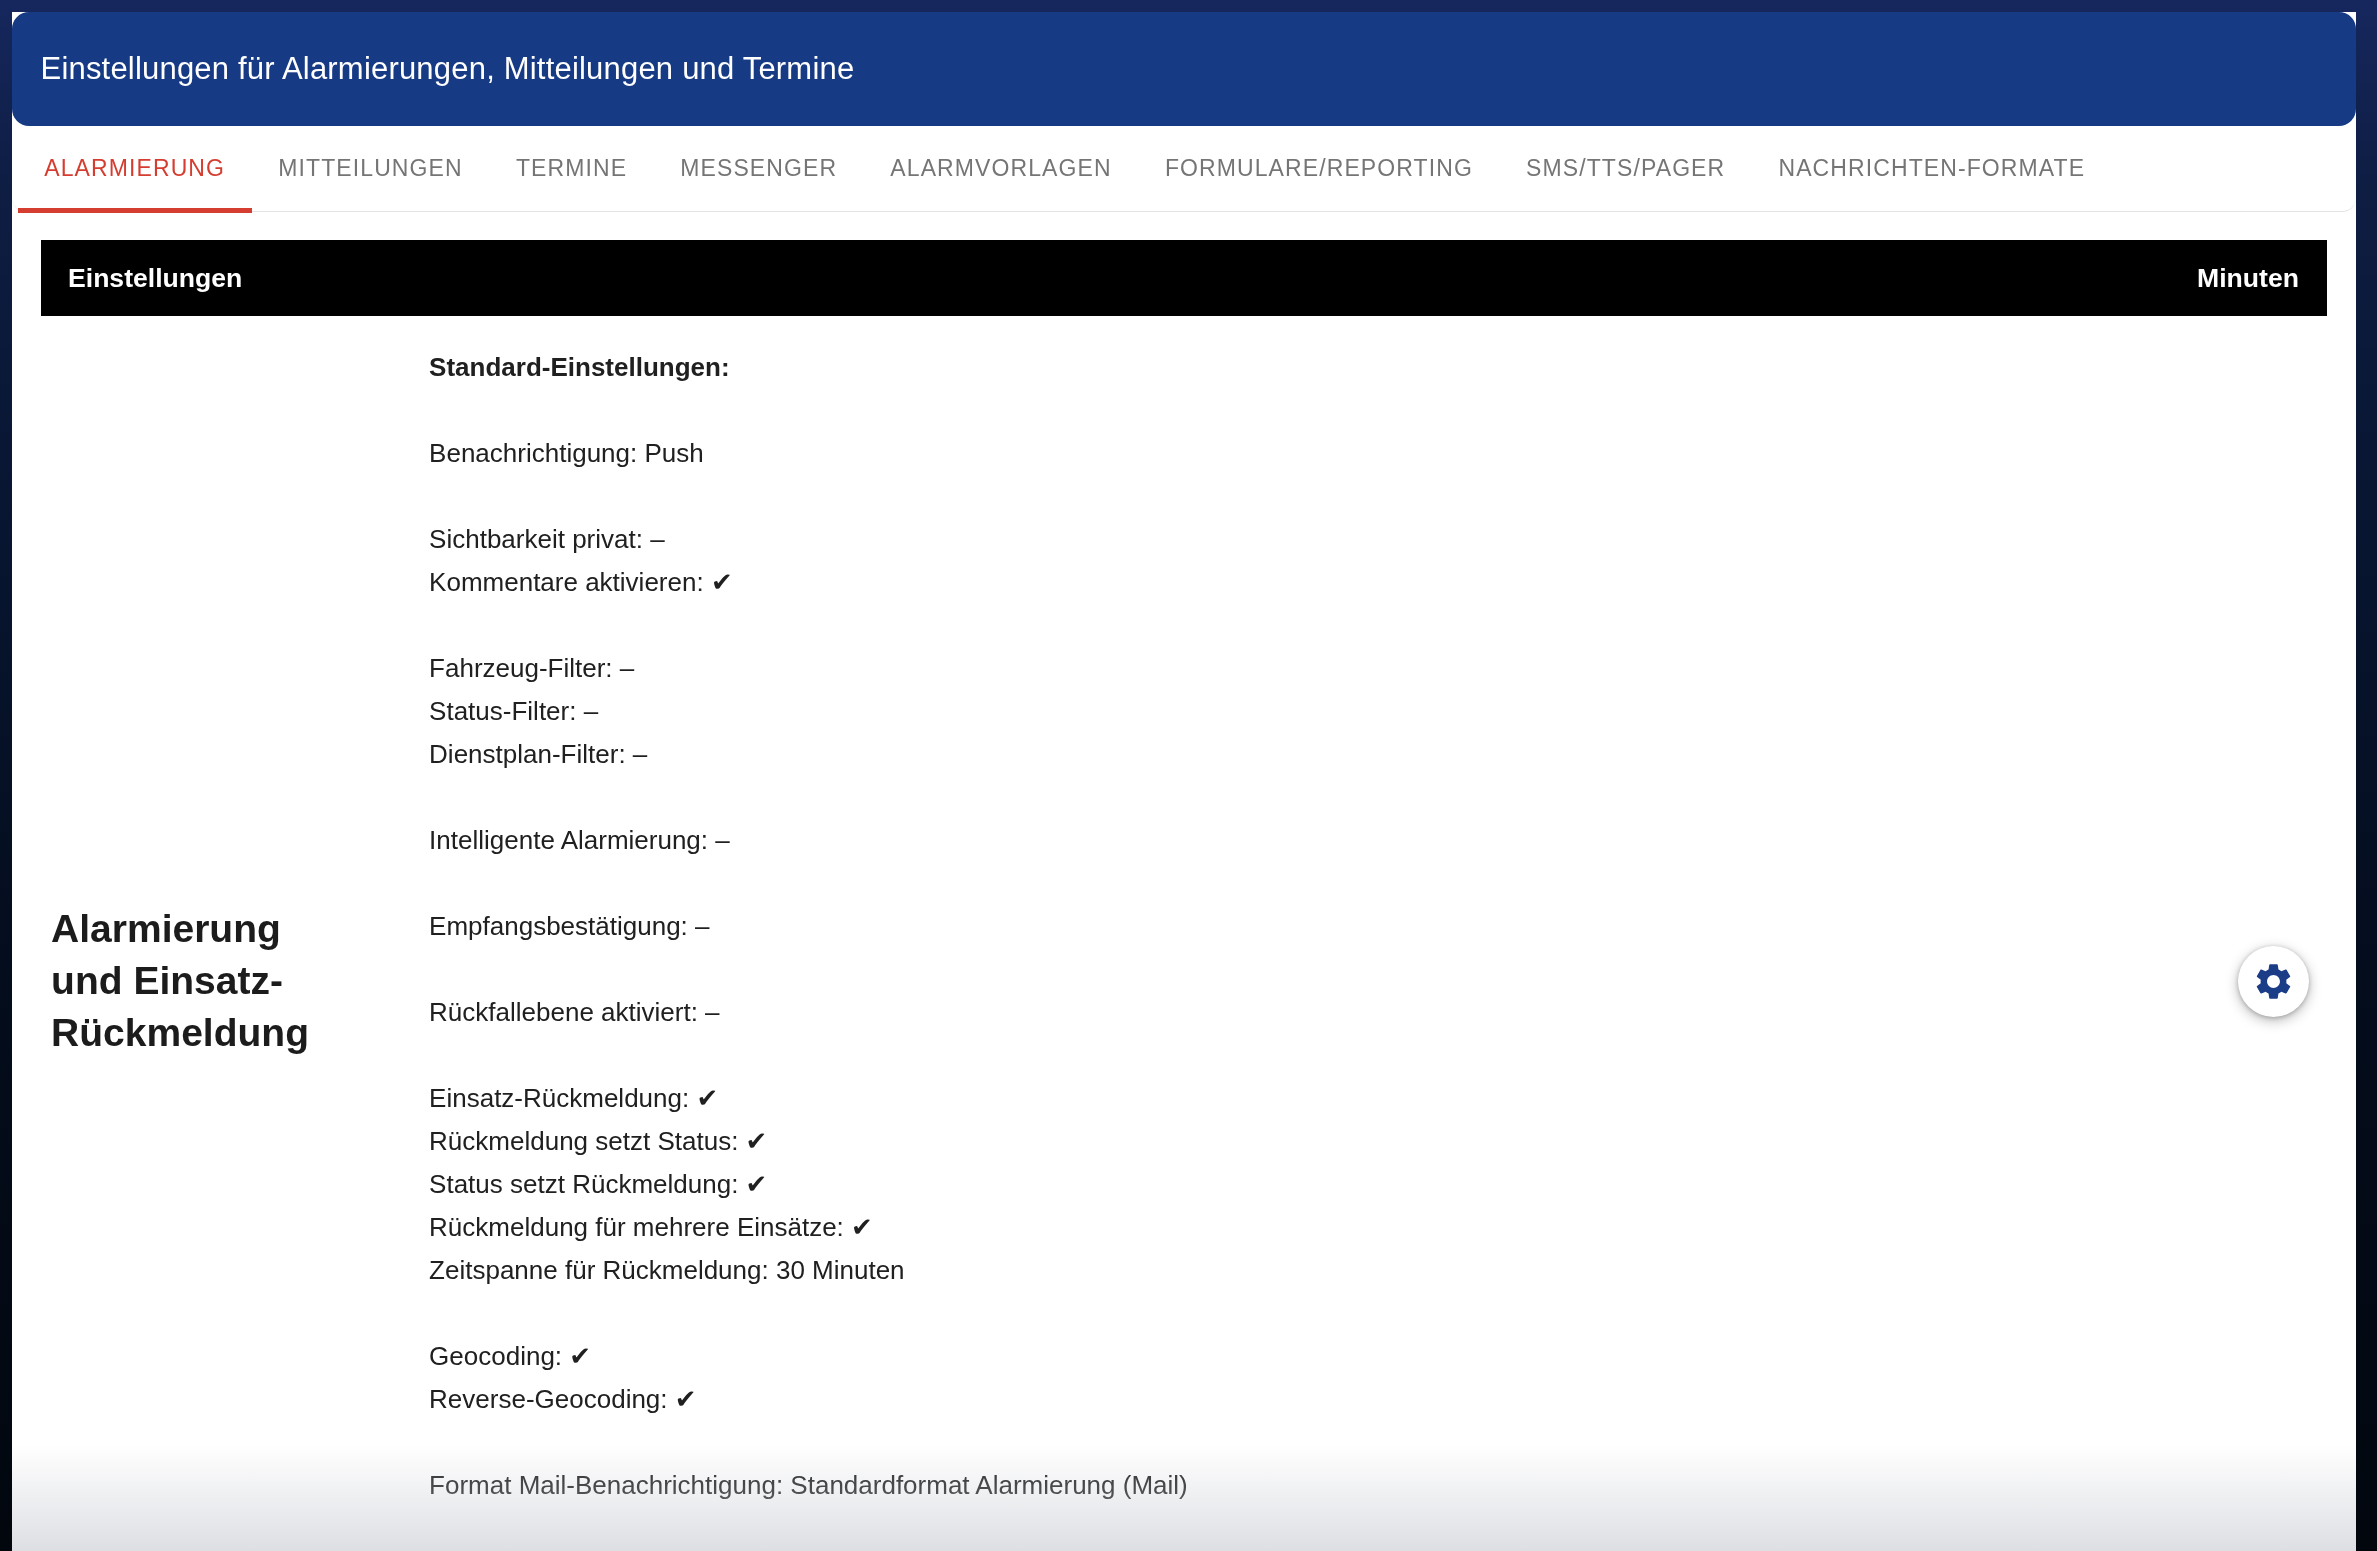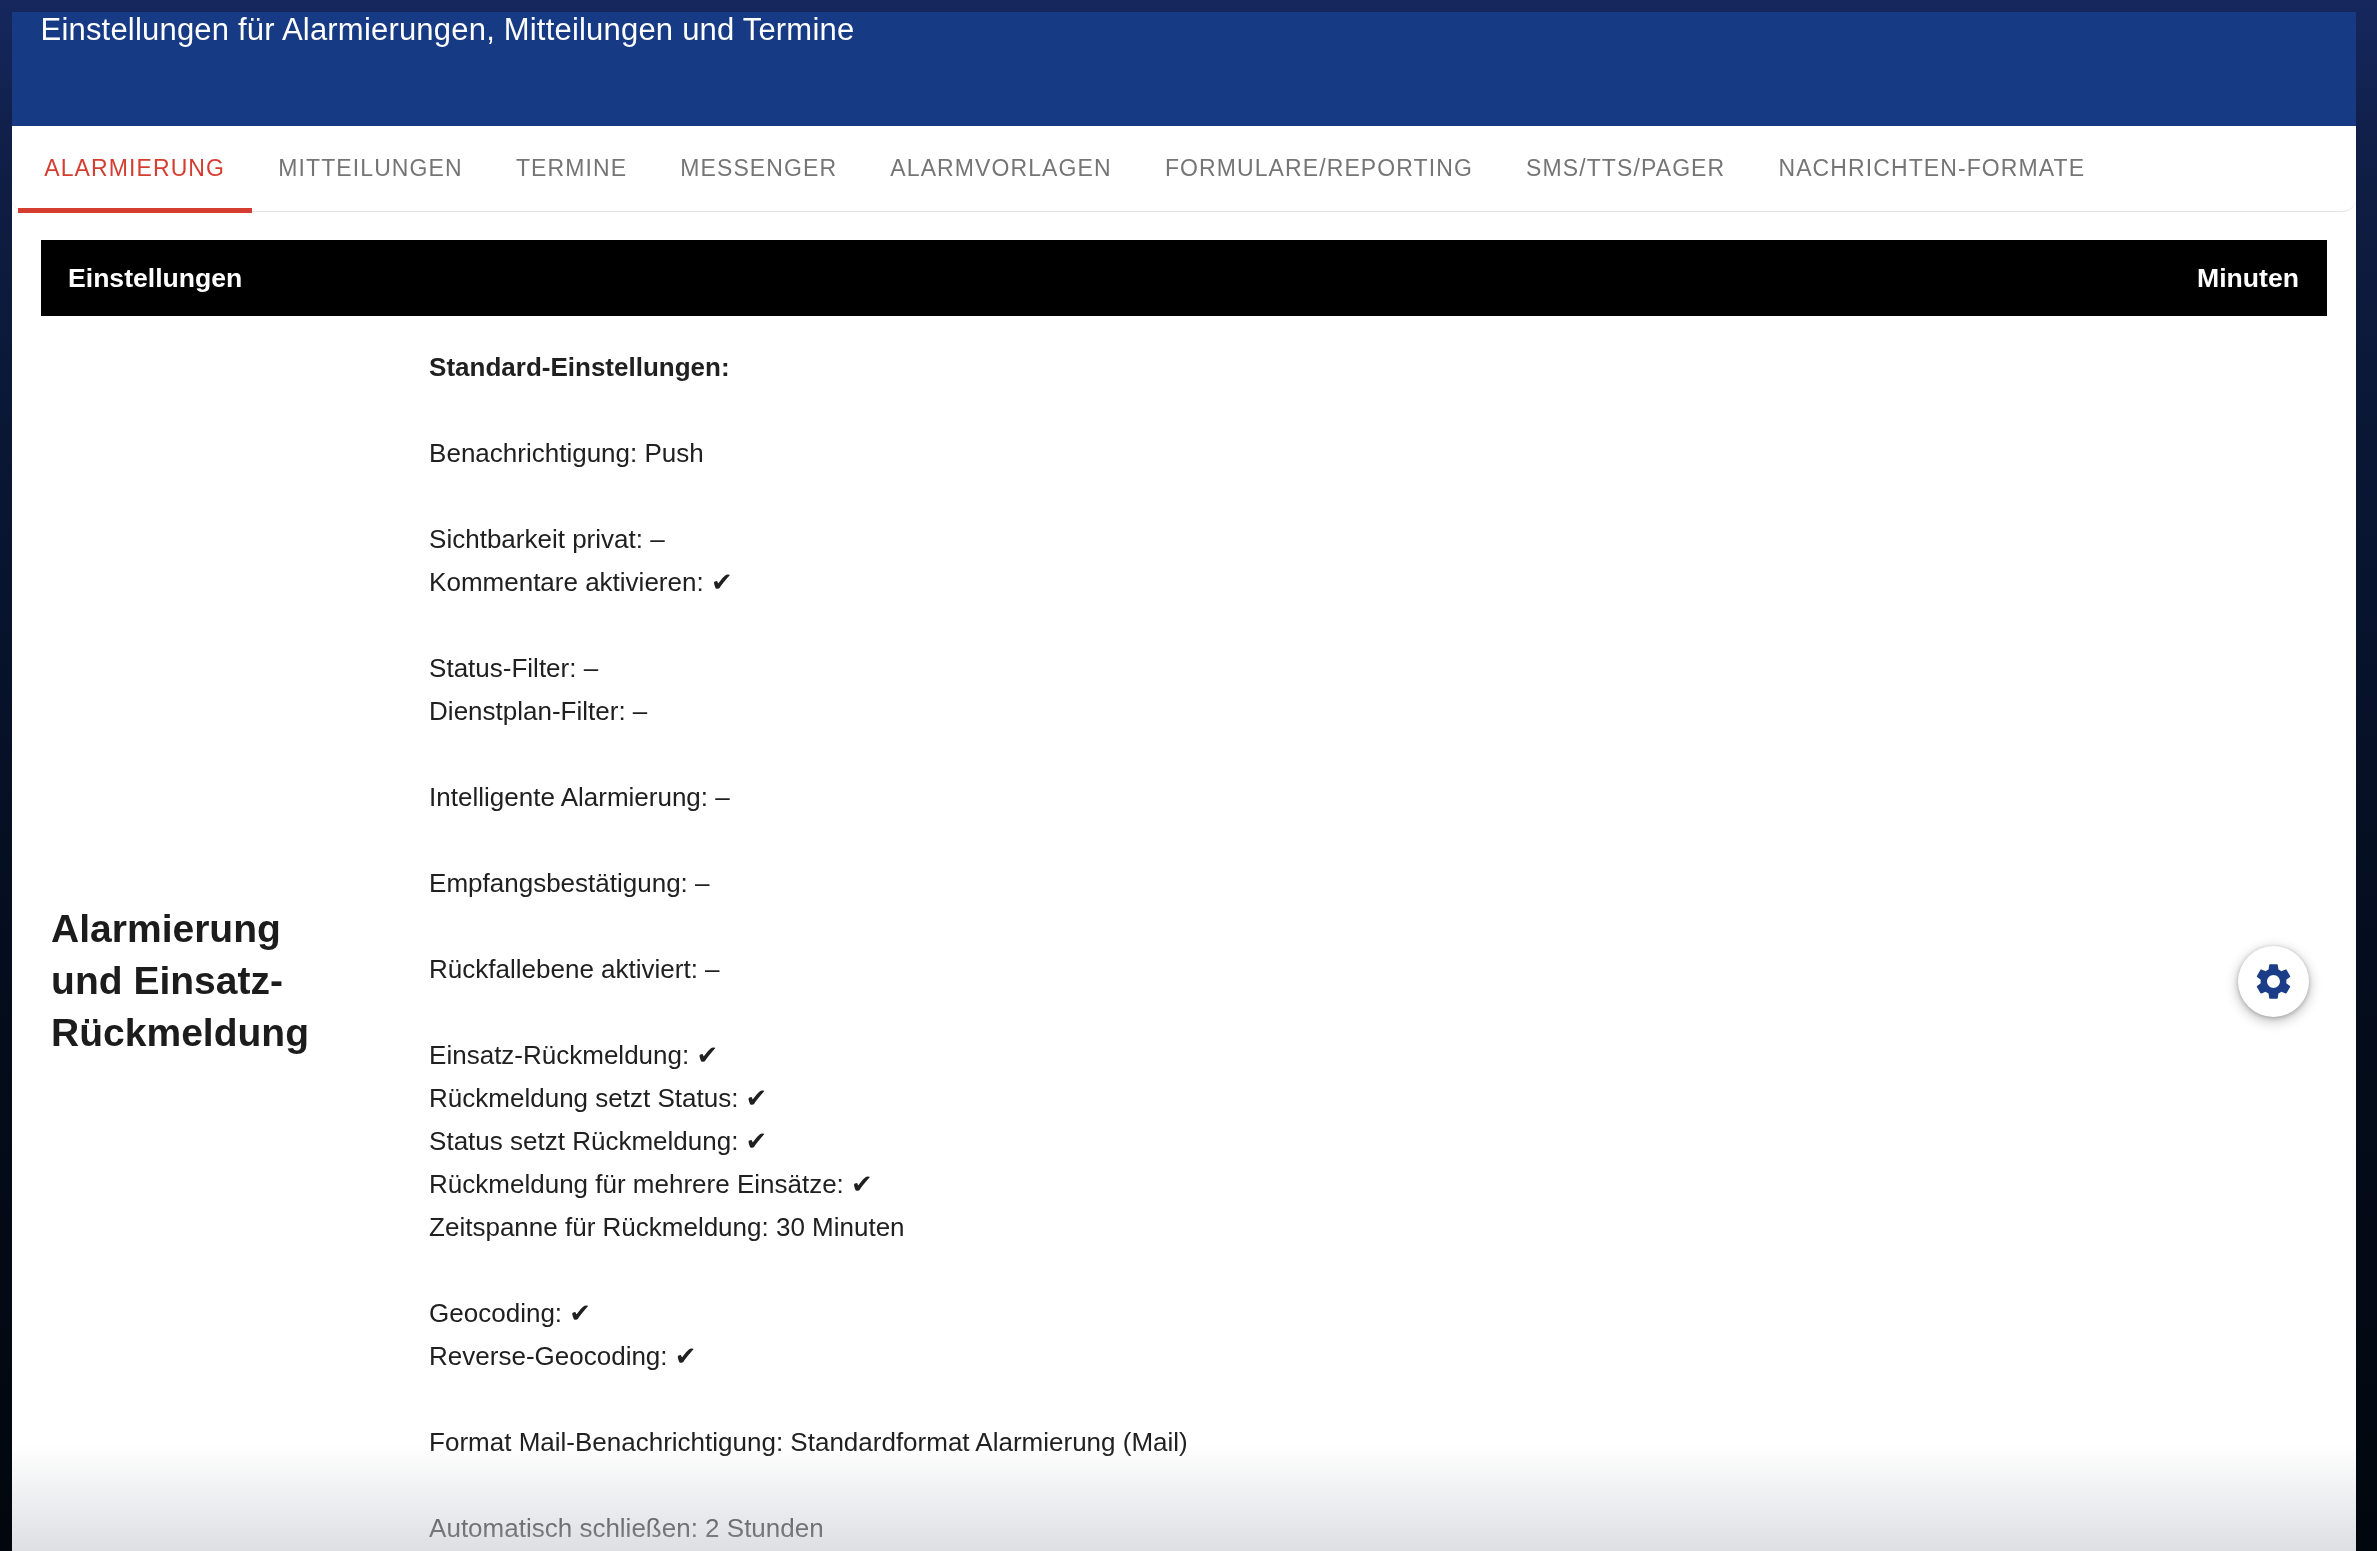--- a/index.html
+++ b/index.html
@@ -7,21 +7,21 @@
     width:2377px;height:1551px;overflow:hidden;position:relative;
     font-family:"Liberation Sans", sans-serif;
     background:linear-gradient(180deg,#16275e 0%,#0e1d42 12%,#081632 32%,#040d1d 62%,#02070e 100%);
   }
   .app{
     position:absolute;left:11.5px;top:12.4px;width:2344px;height:1539px;
     display:flex;flex-direction:column;background:#ffffff;overflow:hidden;
   }
   .app-header{
     flex:0 0 auto;height:114px;background:#163a83;
-    display:flex;align-items:flex-start;padding:0 29px;
+    display:flex;align-items:center;padding:0 29px;border-radius:17px;
   }
   .app-title{color:#ffffff;font-size:31px;font-weight:400;letter-spacing:0.2px;}
   .tabs{
     flex:0 0 auto;height:85px;display:flex;align-items:stretch;
     padding-left:6.2px;border-bottom:1.8px solid #e4e4e4;background:#ffffff;border-radius:14px;
   }
   .tab{
     display:flex;align-items:center;padding:0 26.6px;font-size:23px;
     letter-spacing:1.1px;color:#757575;position:relative;cursor:pointer;white-space:nowrap;
   }
@@ -98,20 +98,21 @@
             <div class="line">Standard-Einstellungen:</div>
           </div>
           <div class="group">
             <div class="line">Benachrichtigung: Push</div>
           </div>
           <div class="group">
             <div class="line">Sichtbarkeit privat: –</div>
             <div class="line">Kommentare aktivieren: ✔</div>
           </div>
           <div class="group">
+            <div class="line">Fahrzeug-Filter: –</div>
             <div class="line">Status-Filter: –</div>
             <div class="line">Dienstplan-Filter: –</div>
           </div>
           <div class="group">
             <div class="line">Intelligente Alarmierung: –</div>
           </div>
           <div class="group">
             <div class="line">Empfangsbestätigung: –</div>
           </div>
           <div class="group">

